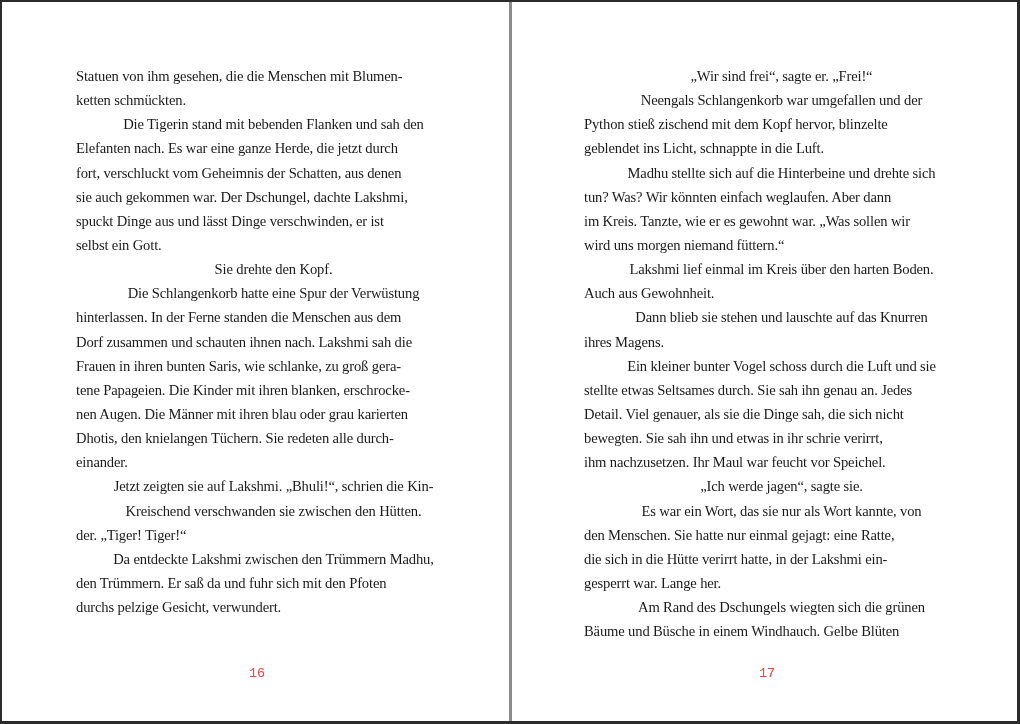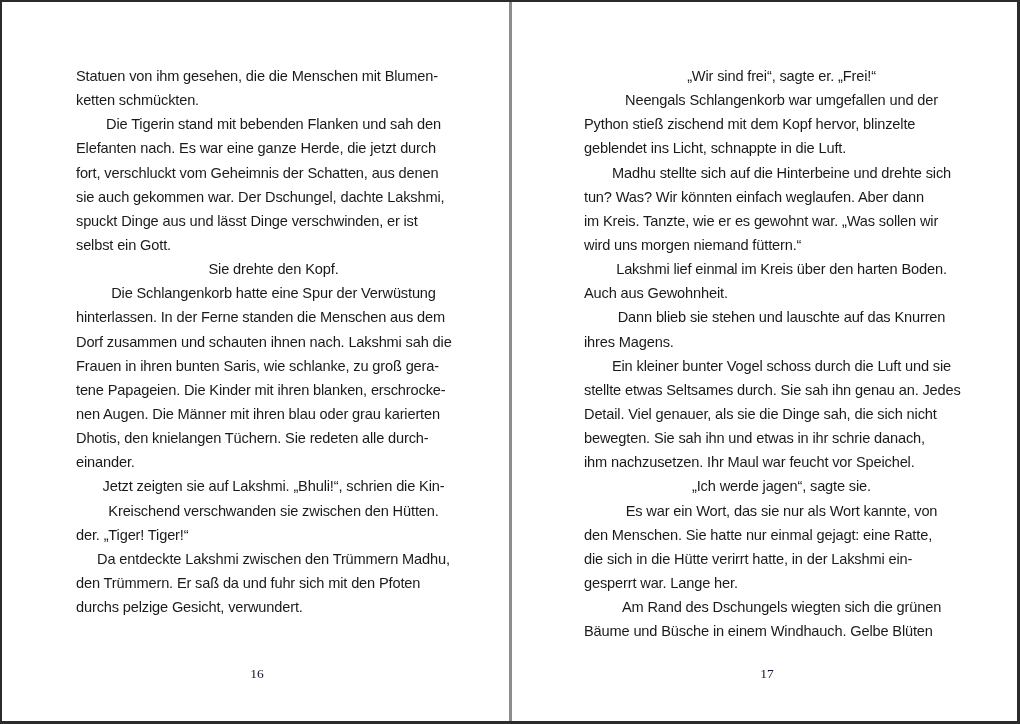--- a/index.html
+++ b/index.html
@@ -35,42 +35,42 @@
       position: absolute;
       top: 0;
       height: 100%;
     }
     .page-left { left: 0; width: 507px; }
     .page-right { left: 510px; width: 505px; }
     .text-block {
       position: absolute;
       top: 62px;
       width: 380px;
-      font-family: Liberation Sans, sans-serif;
+      font-family: Liberation Serif, serif;
       font-size: 14.6px;
       line-height: 24.15px;
       color: #1a1a1a;
       letter-spacing: -0.15px;
     }
     .page-left .text-block { left: 74px; }
     .page-right .text-block { left: 72px; }
     .line {
       display: block;
       white-space: nowrap;
       height: 24.15px;
     }
     .line.indent { padding-left: 15px; text-align: center; }
     .page-number {
       position: absolute;
       top: 664px;
       width: 100%;
       text-align: center;
-      font-family: Liberation Serif, serif;
+      font-family: Liberation Mono, monospace;
       font-size: 13.5px;
-      color: #0f172a;
+      color: #ef4444;
     }
     .page-left .page-number { left: 0; width: 510px; }
     .page-right .page-number { left: 0; width: 510px; }
   </style>
 </head>
 <body>
 
 <div class="spread">
   <div class="page page-left">
     <div class="text-block" id="left-text">
@@ -111,21 +111,21 @@
         <span class="line">tun? Was? Wir könnten einfach weglaufen. Aber dann</span>
         <span class="line">im Kreis. Tanzte, wie er es gewohnt war. „Was sollen wir</span>
         <span class="line">wird uns morgen niemand füttern.“</span>
         <span class="line indent">Lakshmi lief einmal im Kreis über den harten Boden.</span>
         <span class="line">Auch aus Gewohnheit.</span>
         <span class="line indent">Dann blieb sie stehen und lauschte auf das Knurren</span>
         <span class="line">ihres Magens.</span>
         <span class="line indent">Ein kleiner bunter Vogel schoss durch die Luft und sie</span>
         <span class="line">stellte etwas Seltsames durch. Sie sah ihn genau an. Jedes</span>
         <span class="line">Detail. Viel genauer, als sie die Dinge sah, die sich nicht</span>
-        <span class="line">bewegten. Sie sah ihn und etwas in ihr schrie danach,</span>
+        <span class="line">bewegten. Sie sah ihn und etwas in ihr schrie verirrt,</span>
         <span class="line">ihm nachzusetzen. Ihr Maul war feucht vor Speichel.</span>
         <span class="line indent">„Ich werde jagen“, sagte sie.</span>
         <span class="line indent">Es war ein Wort, das sie nur als Wort kannte, von</span>
         <span class="line">den Menschen. Sie hatte nur einmal gejagt: eine Ratte,</span>
         <span class="line">die sich in die Hütte verirrt hatte, in der Lakshmi ein-</span>
         <span class="line">gesperrt war. Lange her.</span>
         <span class="line indent">Am Rand des Dschungels wiegten sich die grünen</span>
         <span class="line">Bäume und Büsche in einem Windhauch. Gelbe Blüten</span>
       </div>
     <div class="page-number">17</div>

